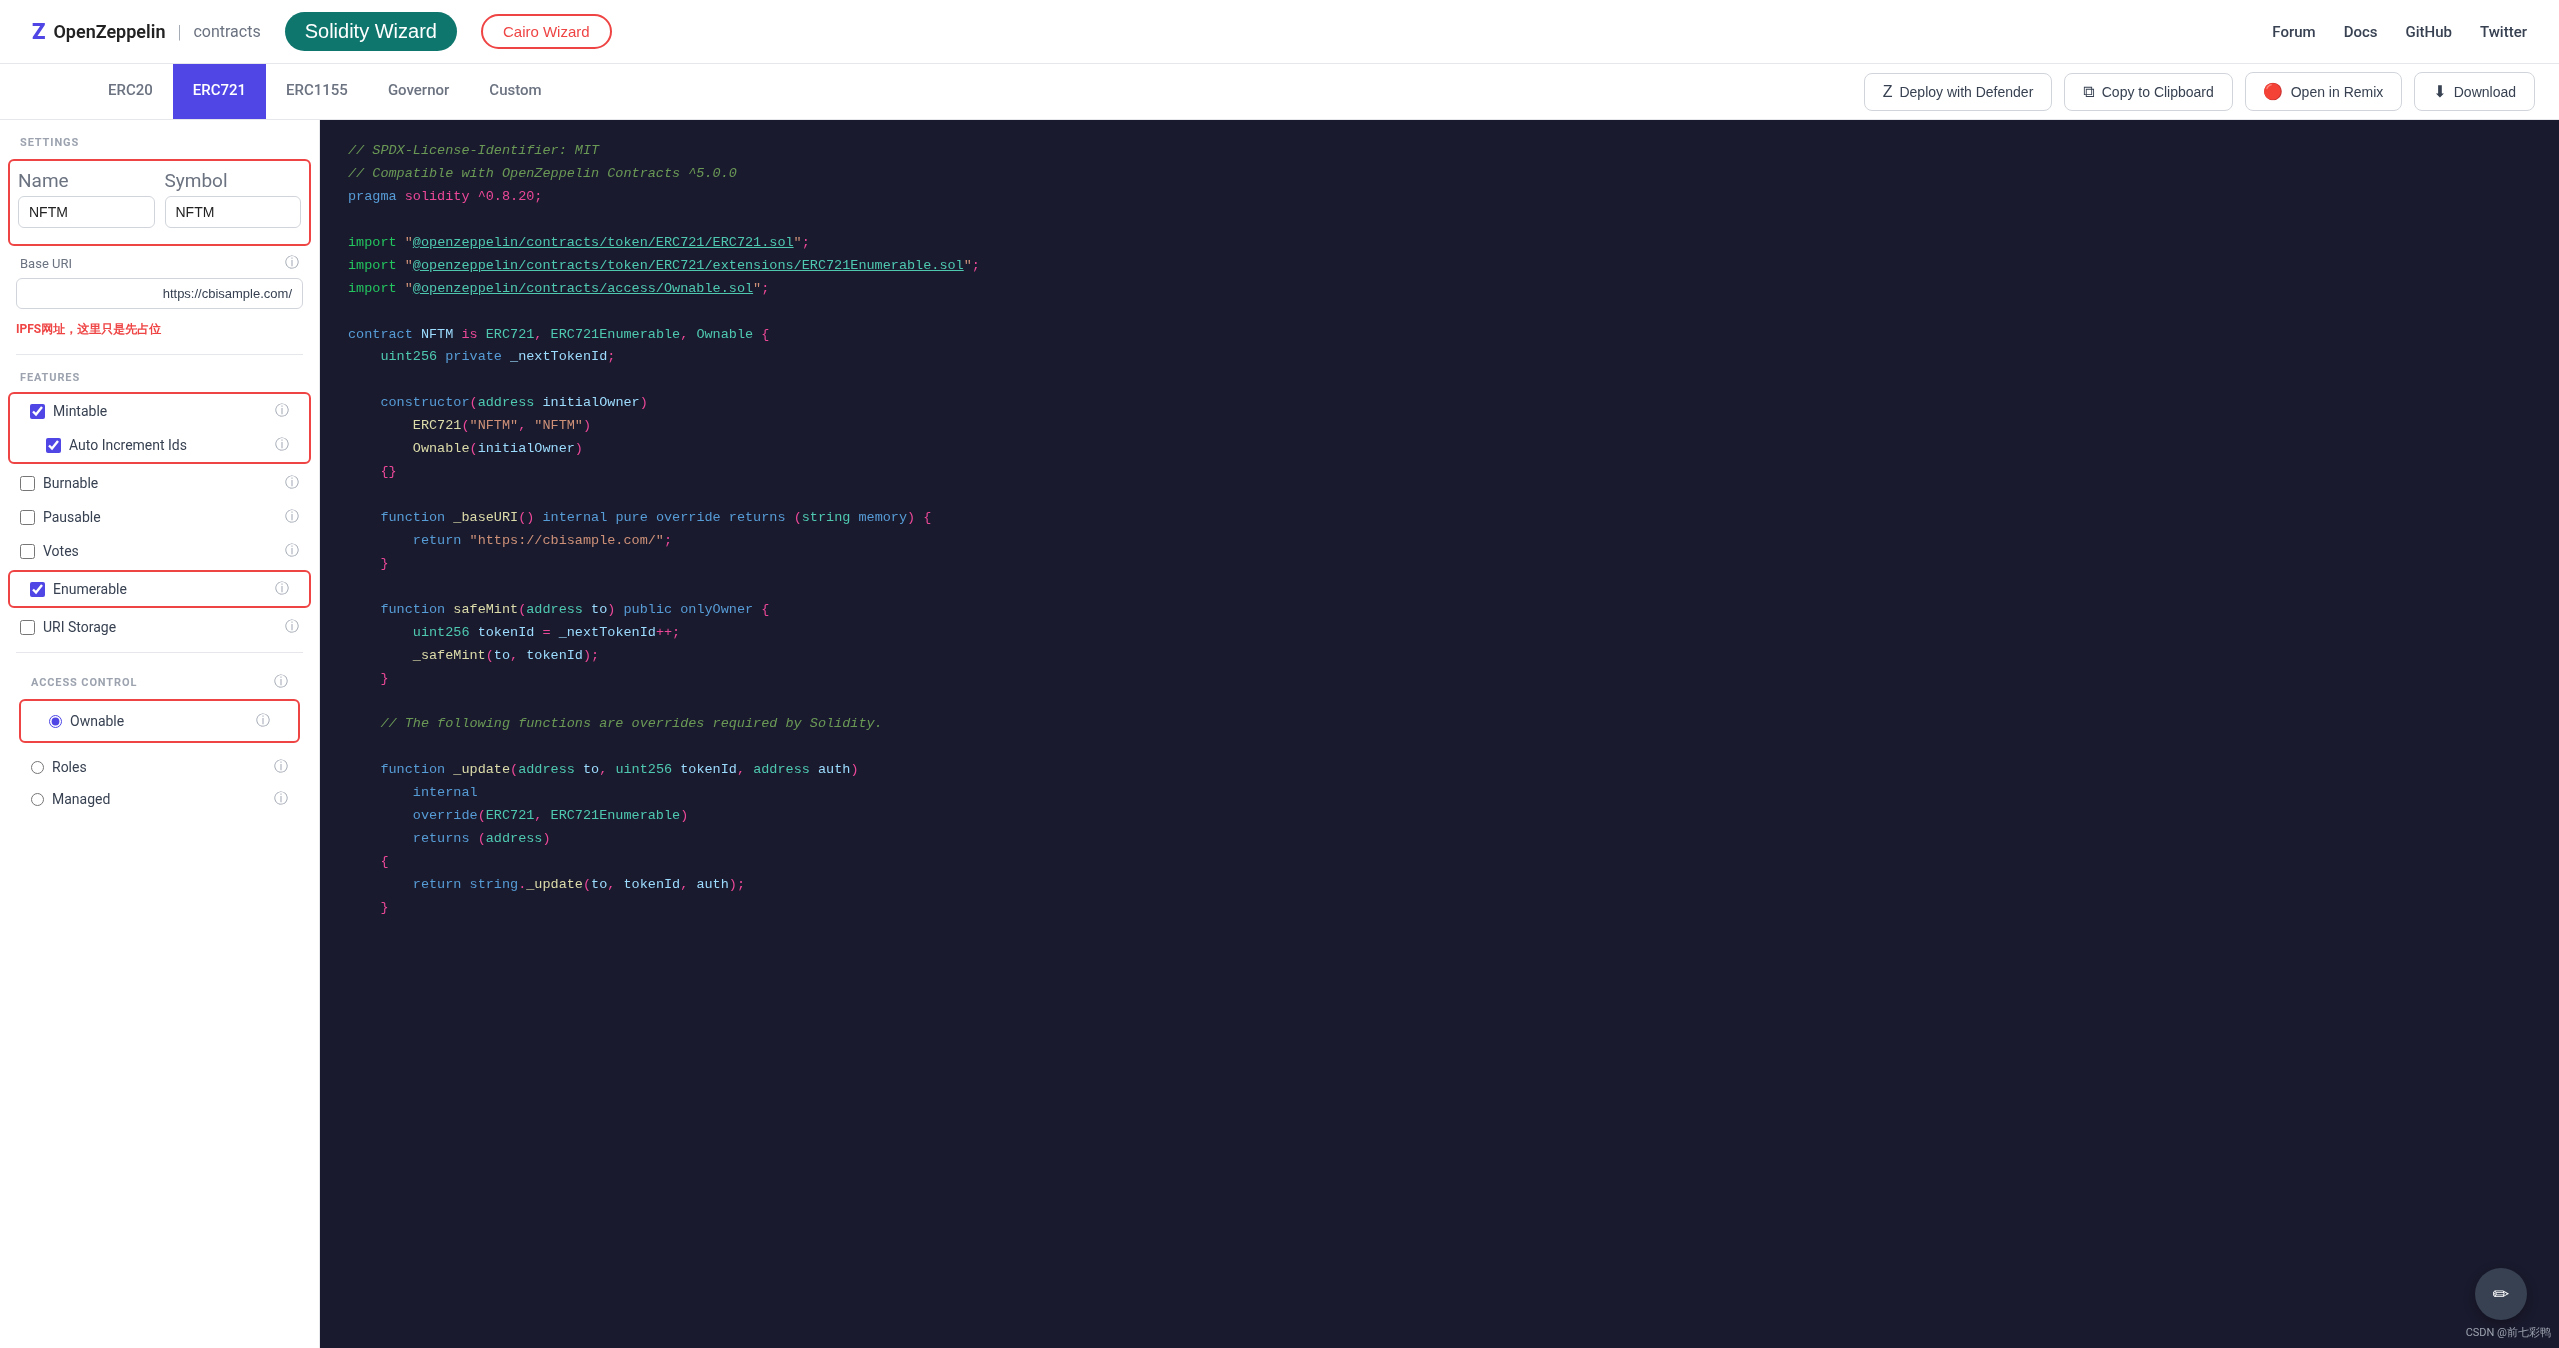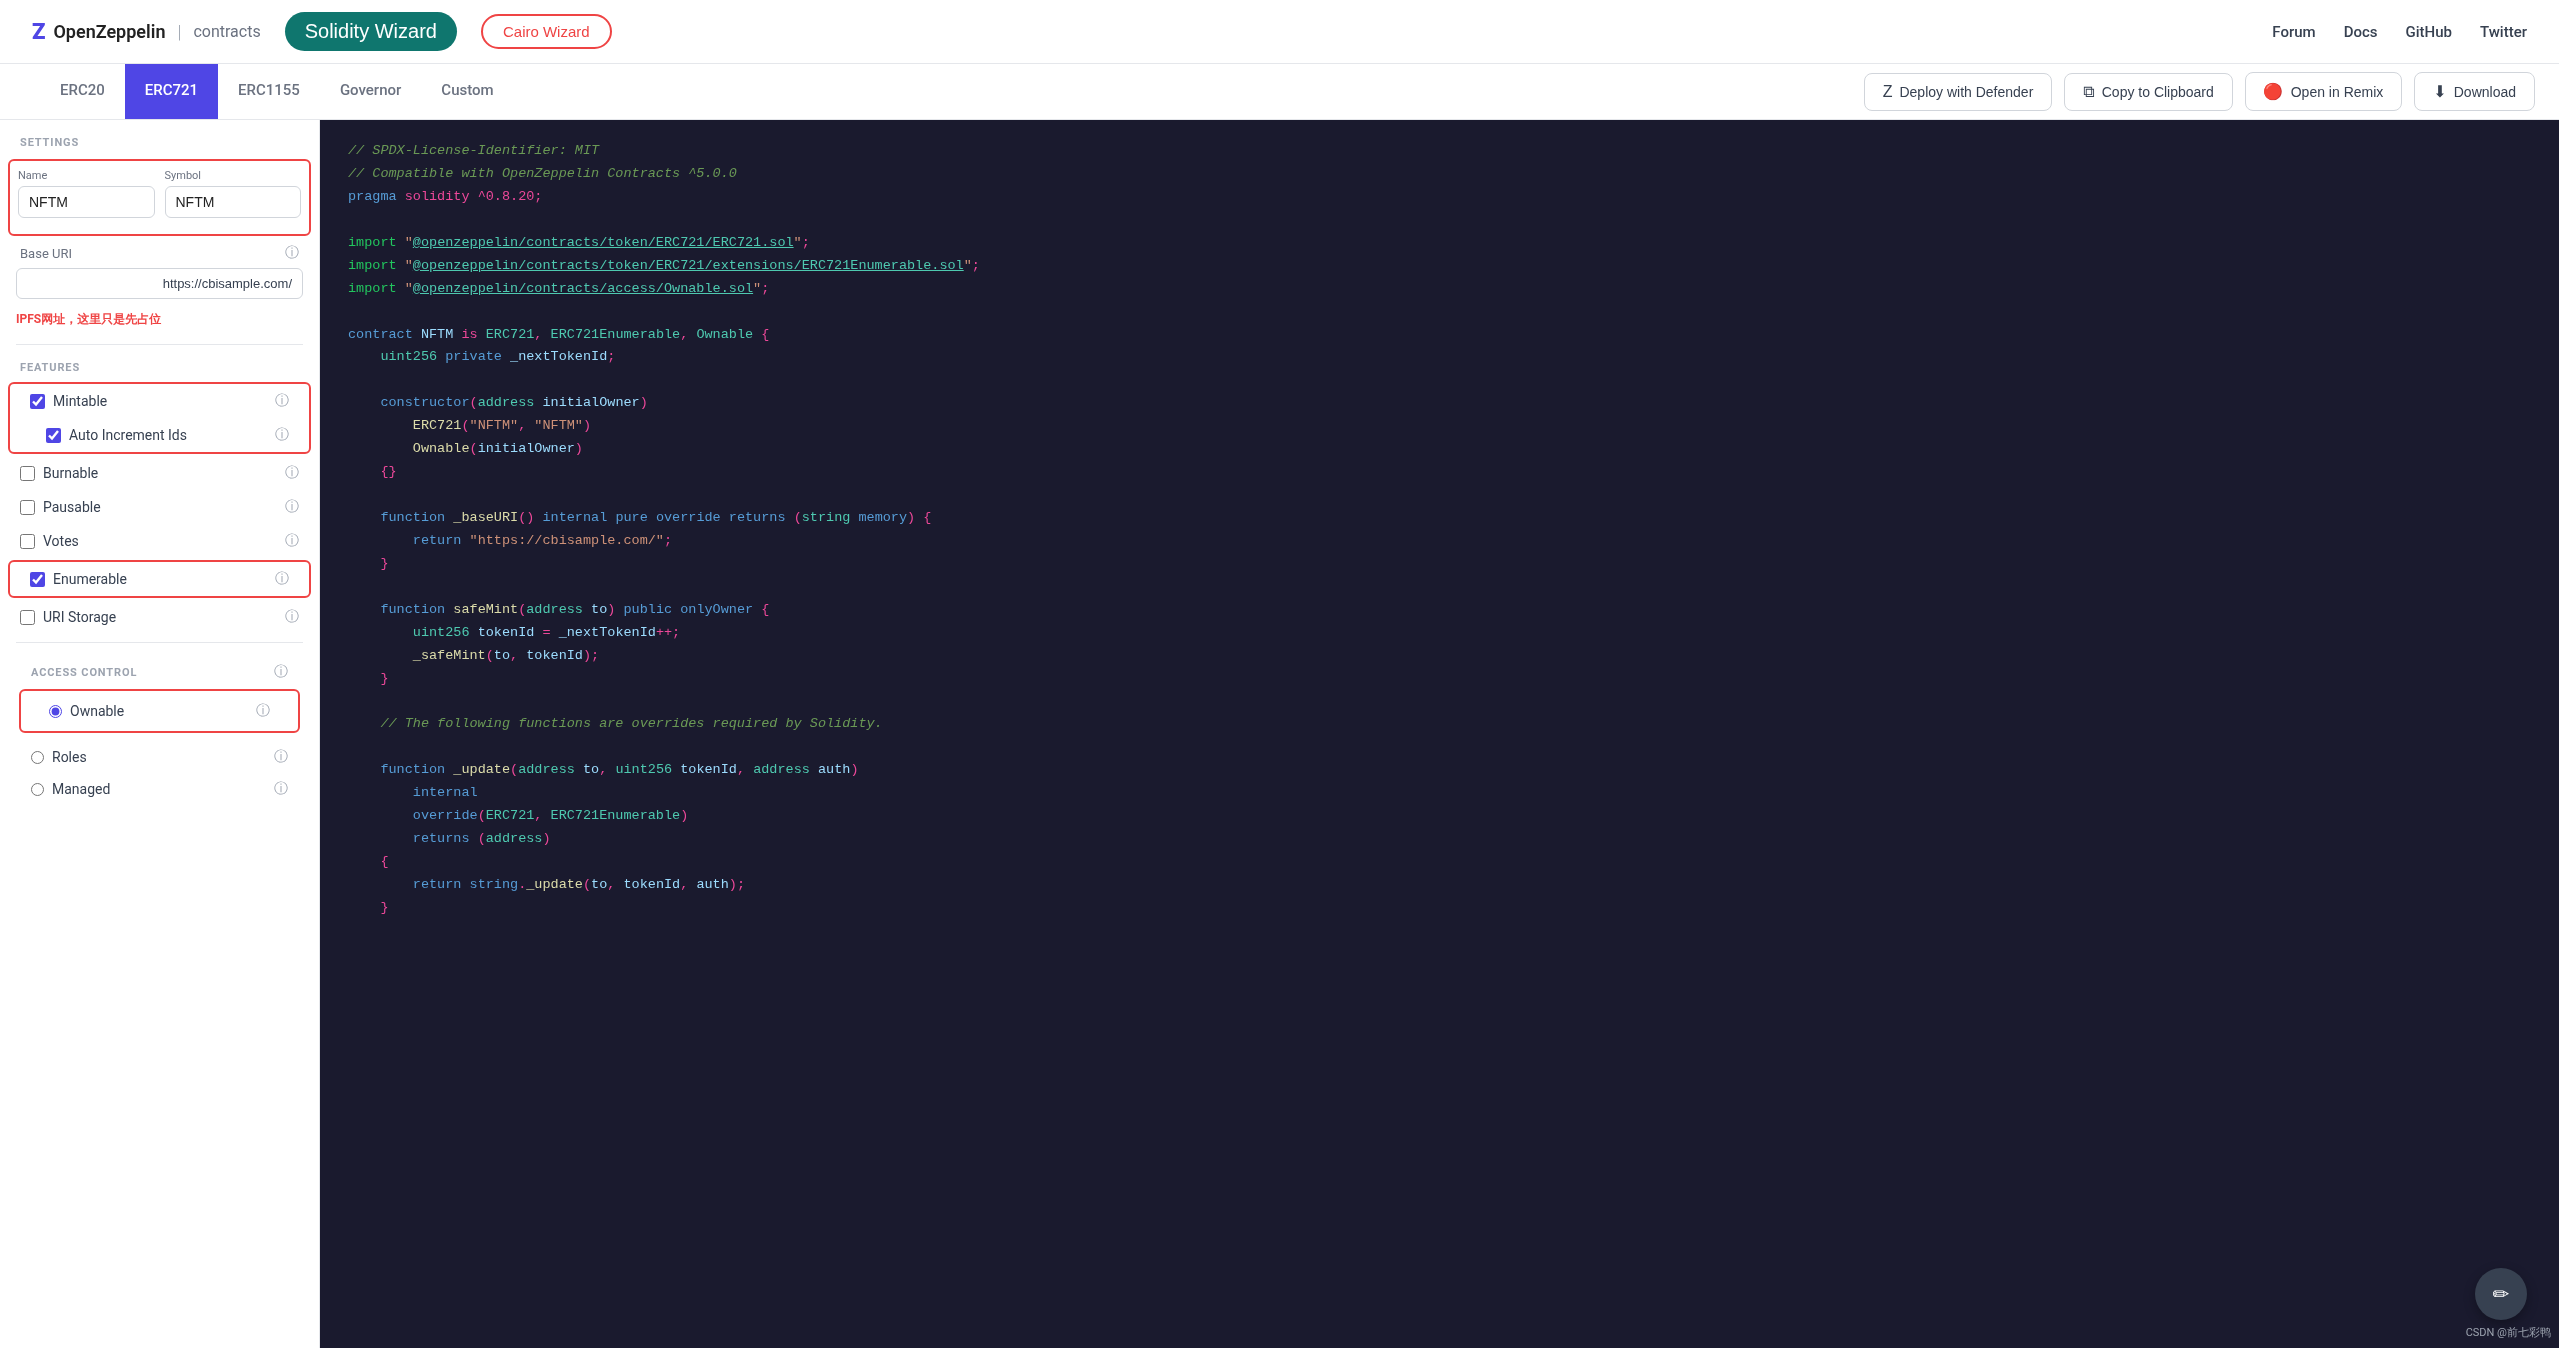--- a/index.html
+++ b/index.html
@@ -14,37 +14,37 @@
     .logo-contracts { color: #6b7280; font-weight: 400; font-size: 16px; }
     .btn-solidity { background: #0f766e; color: #fff; border: none; border-radius: 20px; padding: 8px 20px; font-size: 20px; font-weight: 500; cursor: pointer; }
     .btn-cairo { background: #fff; color: #ef4444; border: 2px solid #ef4444; border-radius: 20px; padding: 7px 20px; font-size: 15px; font-weight: 500; cursor: pointer; }
     .header-nav { display: flex; align-items: center; gap: 28px; }
     .header-nav a { text-decoration: none; color: #374151; font-size: 15px; font-weight: 500; cursor: pointer; }
 
     
     .main-container { display: flex; flex-direction: column; height: calc(100vh - 64px); }
 
     
-    .tabs-bar { display: flex; justify-content: space-between; padding: 0 0 0 40px; border-bottom: 1px solid #e5e7eb; height: 56px; }
+    .tabs-bar { display: flex; justify-content: space-between; padding: 0 0 0 88px; border-bottom: 1px solid #e5e7eb; height: 56px; }
     .tabs { display: flex; align-items: center; gap: 0; height: 100%; }
     .tab { padding: 0 20px; height: 100%; display: flex; align-items: center; font-size: 15px; font-weight: 500; cursor: pointer; color: #6b7280; border-bottom: 3px solid transparent; }
     .tab.active { color: #fff; background: #4f46e5; border-radius: 0; border-bottom: 3px solid #4f46e5; }
     .toolbar { display: flex; align-items: center; gap: 12px; padding-right: 24px; }
     .toolbar-btn { display: flex; align-items: center; gap: 7px; padding: 9px 18px; border: 1.5px solid #d1d5db; border-radius: 8px; background: #fff; cursor: pointer; font-size: 14px; font-weight: 500; color: #374151; white-space: nowrap; }
     .toolbar-btn .icon { font-size: 16px; }
 
     
     .content { display: flex; flex: 1; overflow: hidden; }
 
     
     .settings-panel { width: 320px; min-width: 320px; border-right: 1px solid #e5e7eb; overflow-y: auto; padding: 16px 0; }
     .settings-label { font-size: 11px; font-weight: 700; letter-spacing: 0.08em; color: #9ca3af; text-transform: uppercase; padding: 0 20px 10px; }
     .field-row { display: flex; gap: 10px; margin-bottom: 8px; }
     .field-col { display: flex; flex-direction: column; gap: 4px; flex: 1; }
-    .field-label { font-size: 11px; color: #6b7280; }
+    .field-label { font-size: 19px; color: #6b7280; }
     .field-input { border: 1.5px solid #d1d5db; border-radius: 6px; padding: 7px 10px; font-size: 14px; color: #222; outline: none; width: 100%; }
 
     .base-uri-row { display: flex; align-items: center; justify-content: space-between; padding: 0 20px 6px; }
     .base-uri-label { font-size: 13px; color: #6b7280; }
     .info-icon { color: #9ca3af; font-size: 14px; cursor: pointer; }
     .base-uri-input-wrap { padding: 0 16px 8px; }
     .base-uri-input { width: 100%; border: 1.5px solid #d1d5db; border-radius: 6px; padding: 7px 10px; font-size: 13px; color: #374151; outline: none; text-align: right; }
 
     .chinese-note { padding: 4px 16px 8px; font-size: 12px; color: #ef4444; font-weight: bold; }
 

